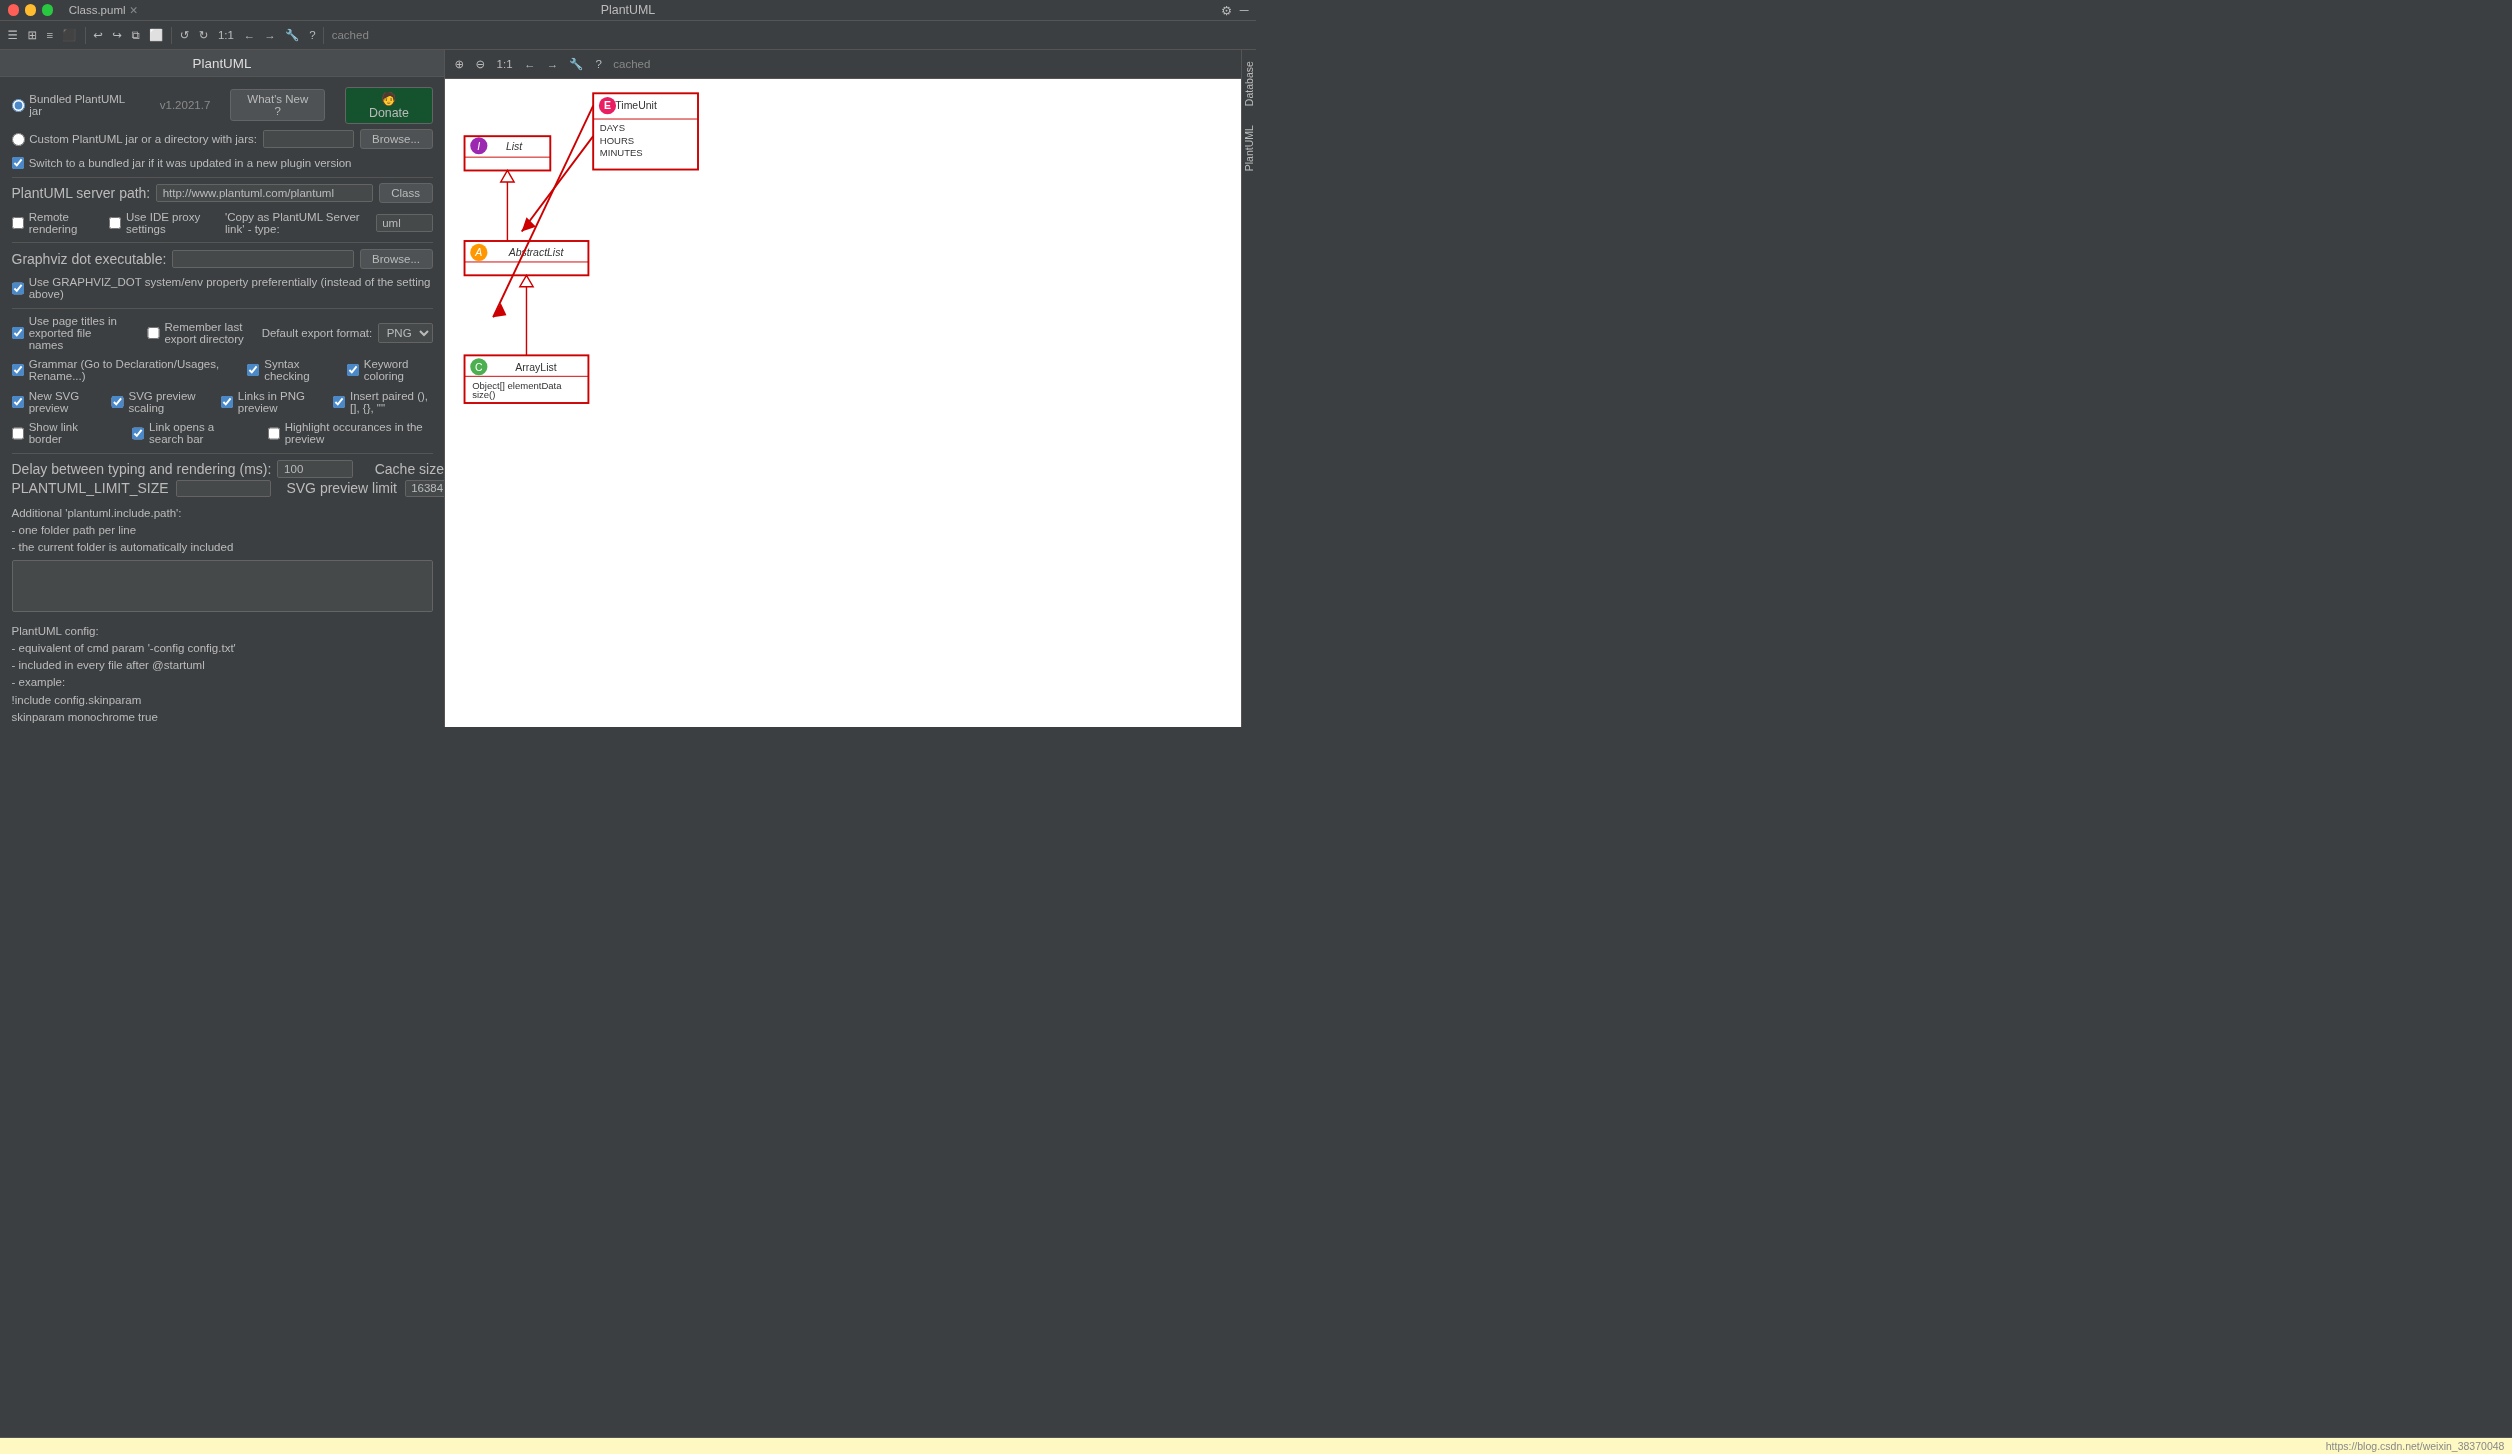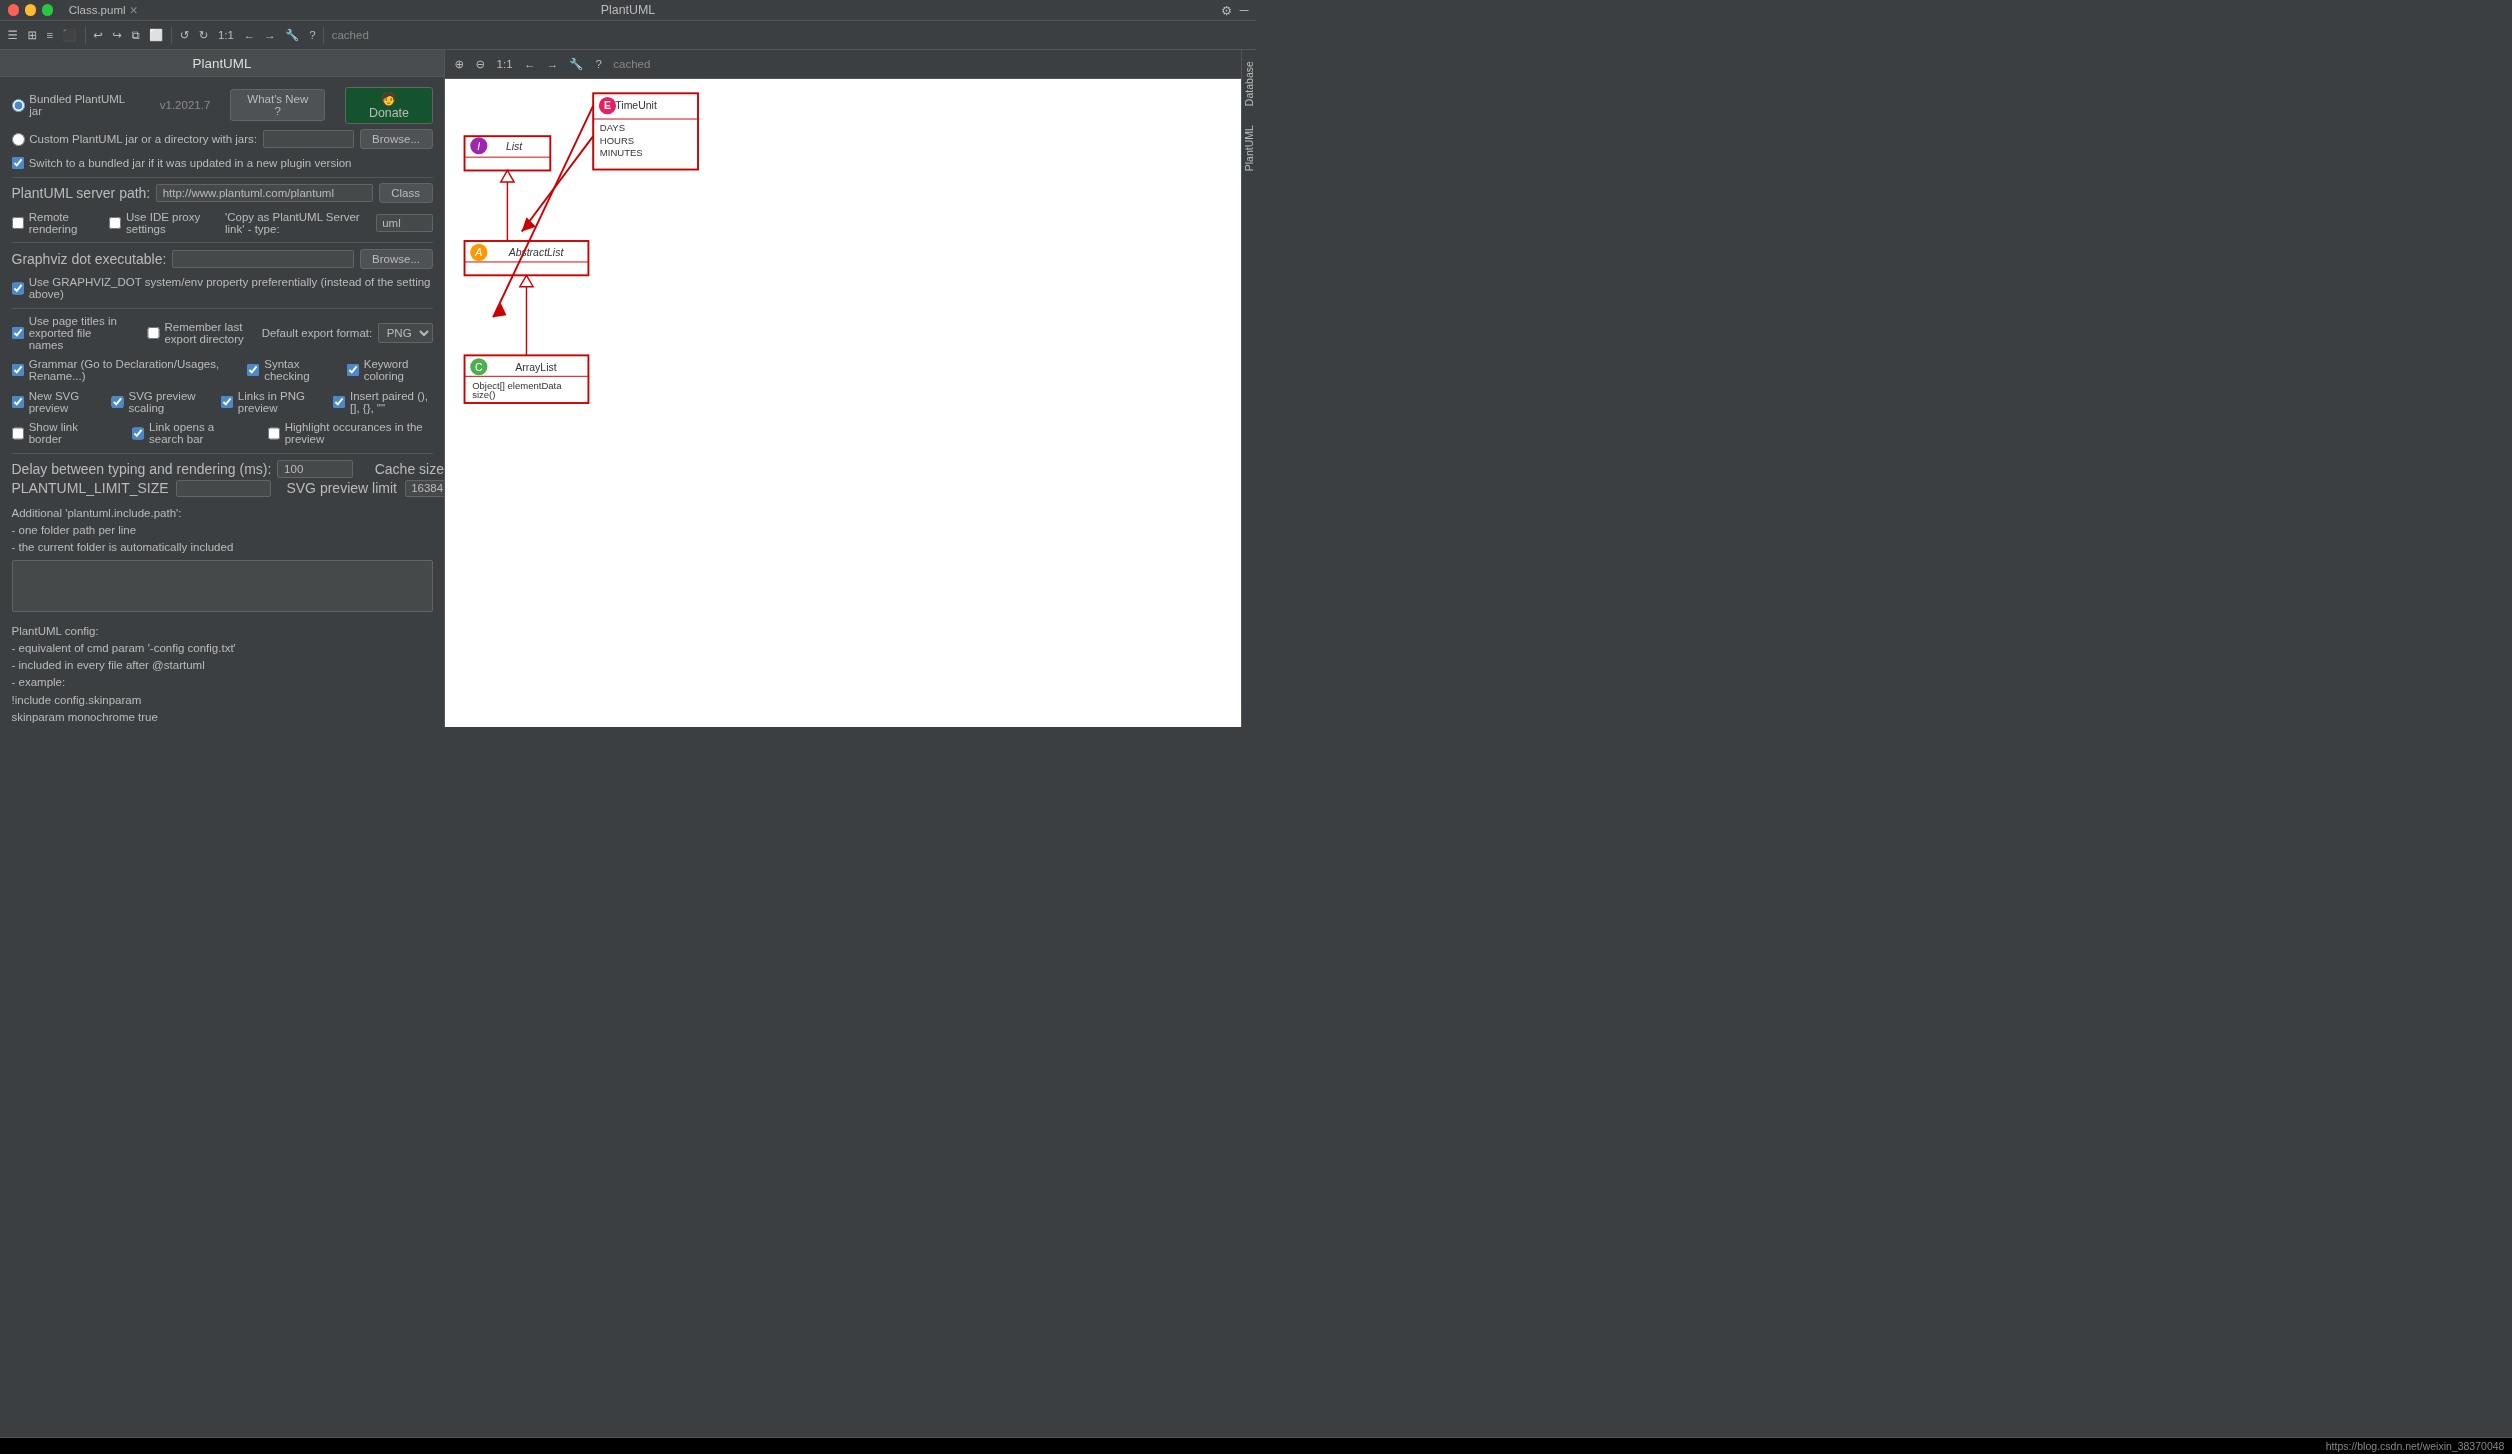--- a/index.html
+++ b/index.html
@@ -272,21 +272,21 @@
       cursor: pointer;
       padding: 7.6px 1.9px;
       transform: rotate(180deg);
     }
 
     
     .status-bar {
       position: fixed;
       bottom: 0;
       right: 0;
-      background: #000000;
+      background: #fef9c3;
       border-top: 1px solid #555;
       padding: 1.9px 7.6px;
       font-size: 10.5px;
       color: #888;
       width: 100%;
       display: flex;
       justify-content: flex-end;
     }
   </style>
 </head>

